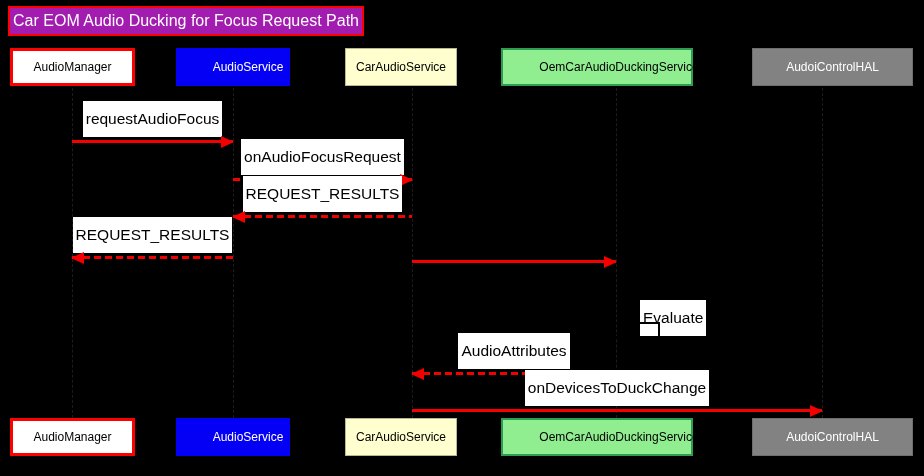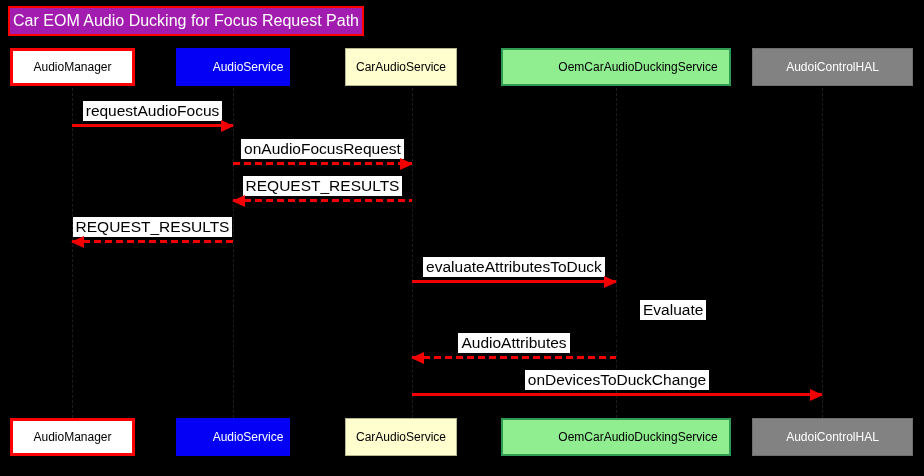--- a/index.html
+++ b/index.html
@@ -20,30 +20,30 @@
   .pbox{
     position:absolute;height:38px;box-sizing:border-box;
     display:flex;align-items:center;justify-content:center;
     font-size:12px;white-space:nowrap;border:1px solid transparent;
   }
   .row-top .pbox{top:48px;}
   .row-bottom .pbox{top:418px;}
   .p-am{left:10px;width:125px;border-width:3px;}
   .p-as{left:176px;width:114px;padding-left:30px;}
   .p-cas{left:345px;width:112px;}
-  .p-oem{left:501px;width:230px;border-width:2px;padding-left:44px;}
+  .p-oem{left:501px;width:192px;border-width:2px;padding-left:44px;}
   .p-hal{left:752px;width:161px;}
   
   .lifeline{position:absolute;top:88px;height:330px;width:0;border-left:1px dashed #1c1c1c;}
   .ll-am{left:72px;}.ll-as{left:233px;}.ll-cas{left:412px;}.ll-oem{left:616px;}.ll-hal{left:822px;}
   
   .msg{position:absolute;display:flex;flex-direction:column;align-items:center;}
   .msg-label{
     background:#ffffff;color:#000000;font-size:15.5px;line-height:20px;
-    padding:0 3px;white-space:nowrap;
+    padding:8px 3px;white-space:nowrap;
   }
   .arrow{position:relative;width:100%;height:3px;margin-top:3px;}
   .arrow.solid{background:#f40000;}
   .arrow.dashed{background:repeating-linear-gradient(90deg,#f40000 0 7px,transparent 7px 11px);}
   .head{position:absolute;top:-4.5px;width:0;height:0;
         border-top:6px solid transparent;border-bottom:6px solid transparent;}
   .head.right{right:-1px;border-left:13px solid #f40000;}
   .head.left{left:-1px;border-right:13px solid #f40000;}
   
   .m1{left:72px;width:161px;top:101px;}
@@ -101,21 +101,20 @@
 </div>
 
 <div class="msg m4">
   <div class="msg-label">REQUEST_RESULTS</div>
   <div class="arrow dashed">
     <span class="head left"></span>
   </div>
 </div>
 
 <div class="msg m5">
-  <div class="msg-label">evaluateAttributesToDuck</div>
   <div class="arrow solid">
     <span class="head right"></span>
   </div>
 </div>
 
 <div class="msg m6">
   <div class="msg-label">Evaluate</div>
 </div>
 <div class="self-loop"></div>
 

